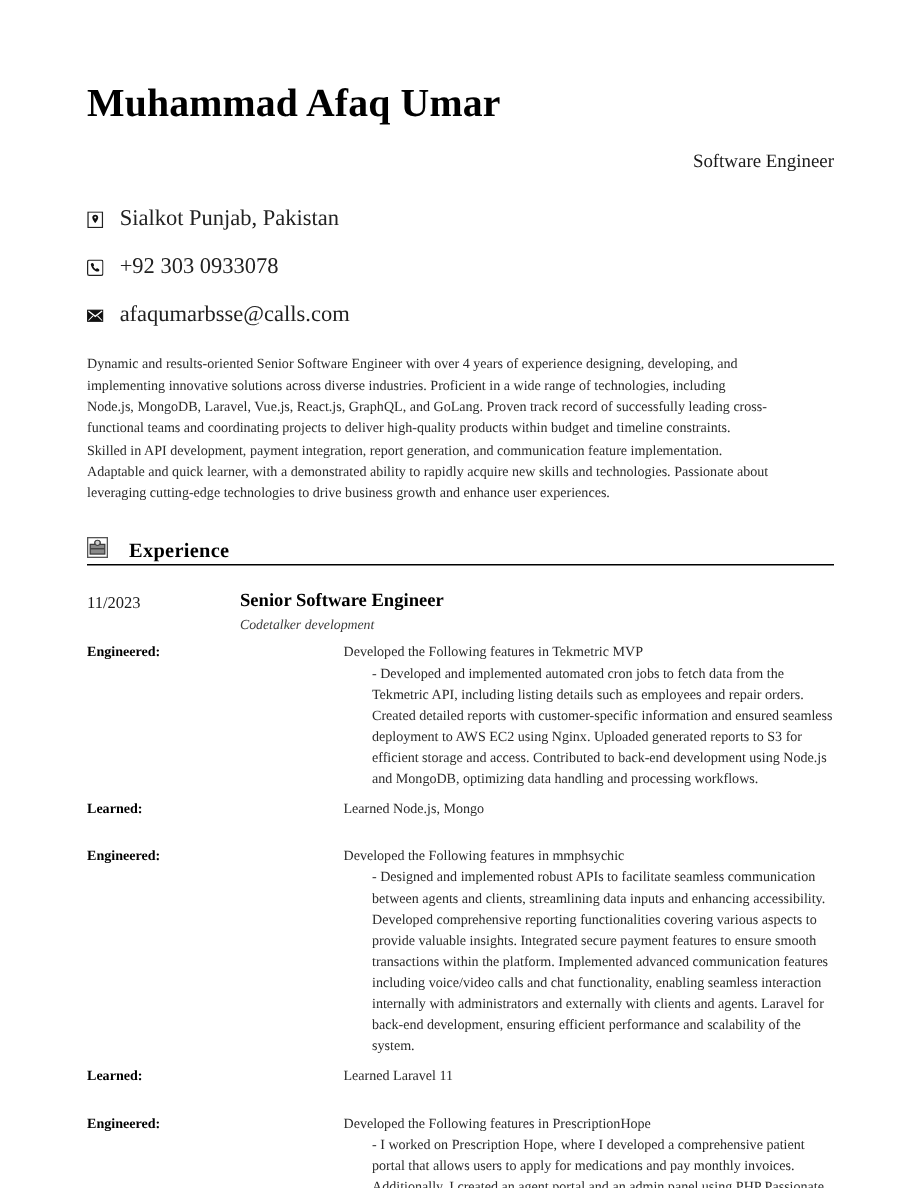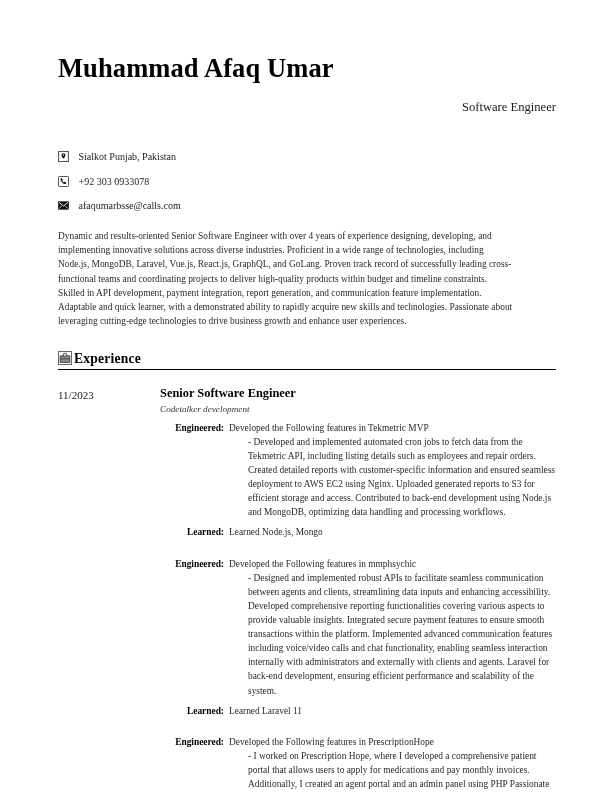--- a/index.html
+++ b/index.html
@@ -35,22 +35,22 @@
   .job-title {
     font-size: 12.6px;
     font-weight: normal;
     margin: 17px 0 0 0;
     color: #1a1a1a;
     text-align: right;
   }
 
   
   .contact {
-    margin-top: 35px;
-    font-size: 10px;
+    margin-top: 21px;
+    font-size: 15px;
     line-height: 1.45;
     color: #222;
   }
   .contact-row {
     margin-bottom: 10px;
   }
   .contact-row:last-child { margin-bottom: 0; }
   .cicon {
     display: inline-block;
     width: 11px;
@@ -71,21 +71,21 @@
     width: 455px;
   }
 
   
   .section {
     margin-top: 22px;
   }
   .section-head {
     display: flex;
     align-items: flex-end;
-    gap: 2px;
+    gap: 14px;
     position: relative;
   }
   .section-icon {
     width: 14px;
     height: 14px;
     flex: 0 0 auto;
     margin-bottom: 1px;
   }
   .section-icon svg { display: block; }
   .section-title {
@@ -142,21 +142,21 @@
   .block.spaced { margin-top: 17px; }
 
   .label-line {
     position: relative;
     padding-left: 171px;
   }
   .lbl {
     position: absolute;
     left: 0;
     width: 166px;
-    text-align: right;
+    text-align: left;
     font-weight: bold;
     color: #000;
   }
   .lbl-text { display: inline; }
 
   .detail {
     margin-left: 190px;
     margin-top: 0;
     color: #2a2a2a;
     line-height: 1.5;

